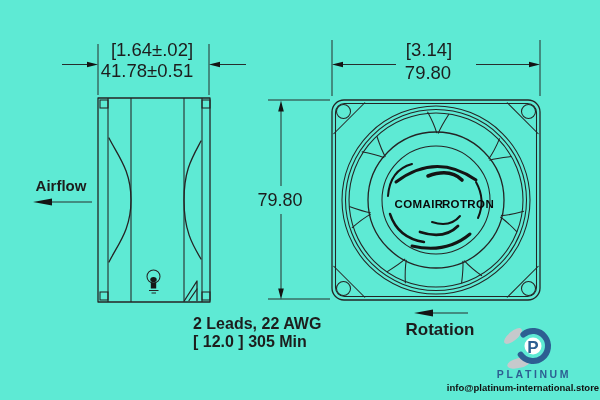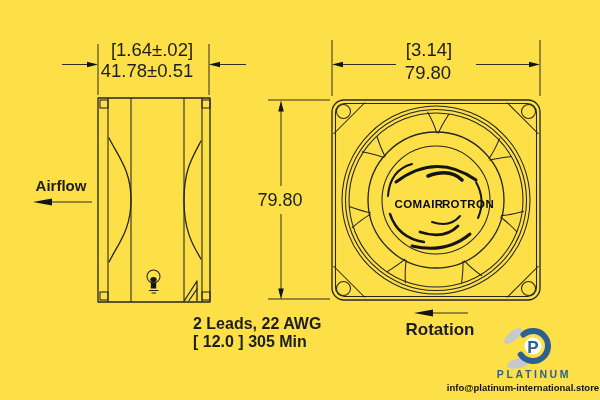--- a/index.html
+++ b/index.html
@@ -1,16 +1,16 @@
 <!DOCTYPE html>
 <html><head>
 <meta charset="utf-8">
 <style>
   html,body{margin:0;padding:0;background:#ffffff;}
-  .page{position:relative;width:600px;height:400px;background:#fde047;overflow:hidden;
+  .page{position:relative;width:600px;height:400px;background:#5eead4;overflow:hidden;
         font-family:"Liberation Sans", sans-serif;}
   svg{display:block}
   .ln   {stroke:#242424;stroke-width:1.3;fill:none;stroke-linecap:round;stroke-linejoin:round;}
   .thin {stroke:#242424;stroke-width:1.05;fill:none;}
   .dim  {stroke:#242424;stroke-width:0.95;fill:none;}
   .arr  {fill:#141414;stroke:none;}
   .swirl{stroke:#141414;fill:none;stroke-linecap:round;}
   .t-dim  {font:400 18.5px "Liberation Sans", sans-serif;fill:#1d1d1d;}
   .t-dim2 {font:400 18px  "Liberation Sans", sans-serif;fill:#1d1d1d;}
   .t-lbl  {font:700 15px  "Liberation Sans", sans-serif;fill:#1d1d1d;}

